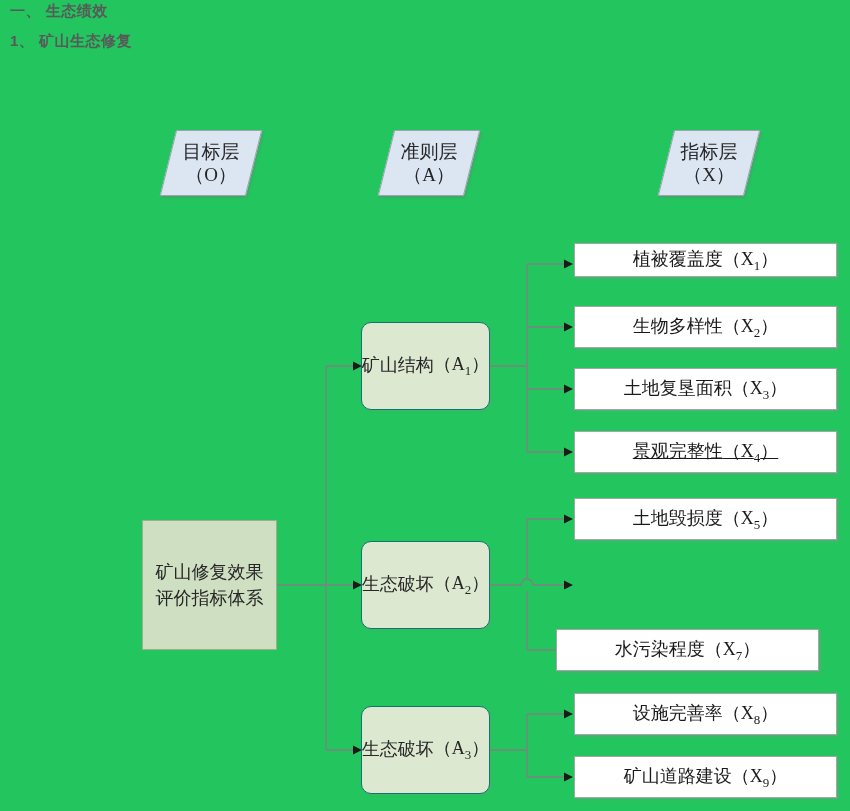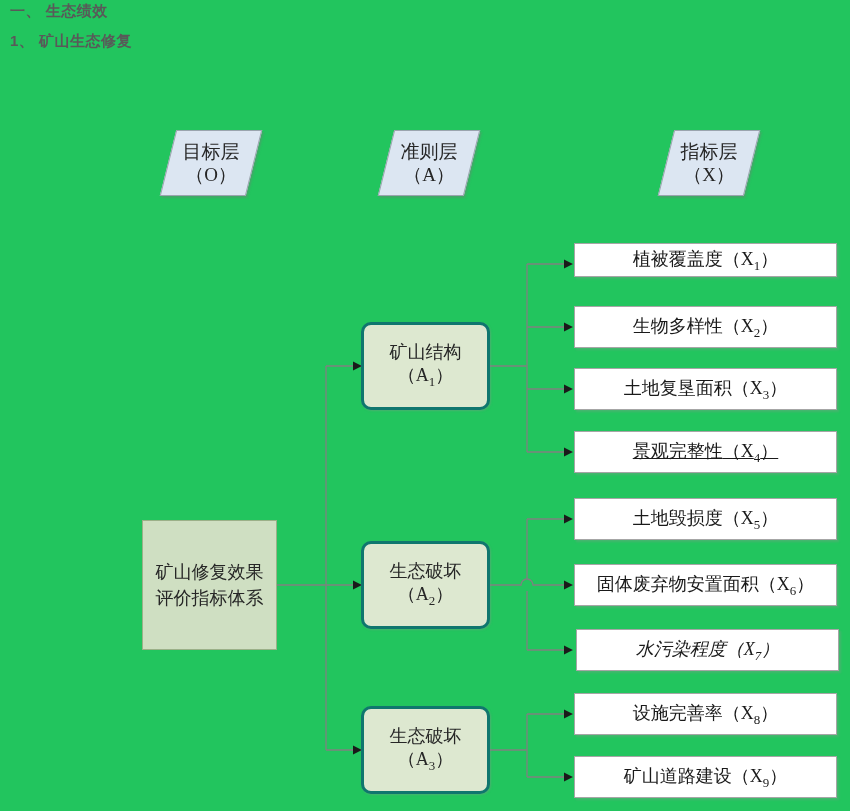--- a/index.html
+++ b/index.html
@@ -75,26 +75,26 @@
     font-family: "Liberation Serif", "DejaVu Serif", serif;
     font-size: 18px;
     line-height: 1.45;
     padding: 0 10px;
   }
 
   
   .crit-box {
     position: absolute;
     background: #dde8d0;
-    border: 3px solid #0f766e;
+    border: 1px solid #0f766e;
     border-radius: 10px;
     box-sizing: border-box;
     box-shadow: 1px 1px 2px rgba(140,140,140,.35);
     display: flex;
-    flex-direction: column;
+    flex-direction: row;
     align-items: center;
     justify-content: center;
     color: #262626;
     font-family: "Liberation Serif", "DejaVu Serif", serif;
     font-size: 18px;
     line-height: 1.3;
     white-space: nowrap;
   }
 
   
@@ -210,25 +210,22 @@
   </div>
 
   <div class="ind-box" style="left:574px; top:431px; width:263px; height:42px;text-decoration:underline;">
     <span><span>景观完整性</span><span>（X</span><span class="sub">4</span><span>）</span></span>
   </div>
 
   <div class="ind-box" style="left:574px; top:498px; width:263px; height:42px;">
     <span><span>土地毁损度</span><span>（X</span><span class="sub">5</span><span>）</span></span>
   </div>
 
-  <div class="ind-box" style="left:574px; top:564px; width:263px; height:42px;">
-    <span><span>固体废弃物安置面积</span><span>（X</span><span class="sub">6</span><span>）</span></span>
-  </div>
-
-  <div class="ind-box" style="left:576px; top:629px; width:263px; height:42px;font-style:italic;">
+
+  <div class="ind-box" style="left:556px; top:629px; width:263px; height:42px;">
     <span><span>水污染程度</span><span>（X</span><span class="sub">7</span><span>）</span></span>
   </div>
 
   <div class="ind-box" style="left:574px; top:693px; width:263px; height:42px;">
     <span><span>设施完善率</span><span>（X</span><span class="sub">8</span><span>）</span></span>
   </div>
 
   <div class="ind-box" style="left:574px; top:756px; width:263px; height:42px;">
     <span><span>矿山道路建设</span><span>（X</span><span class="sub">9</span><span>）</span></span>
   </div>

